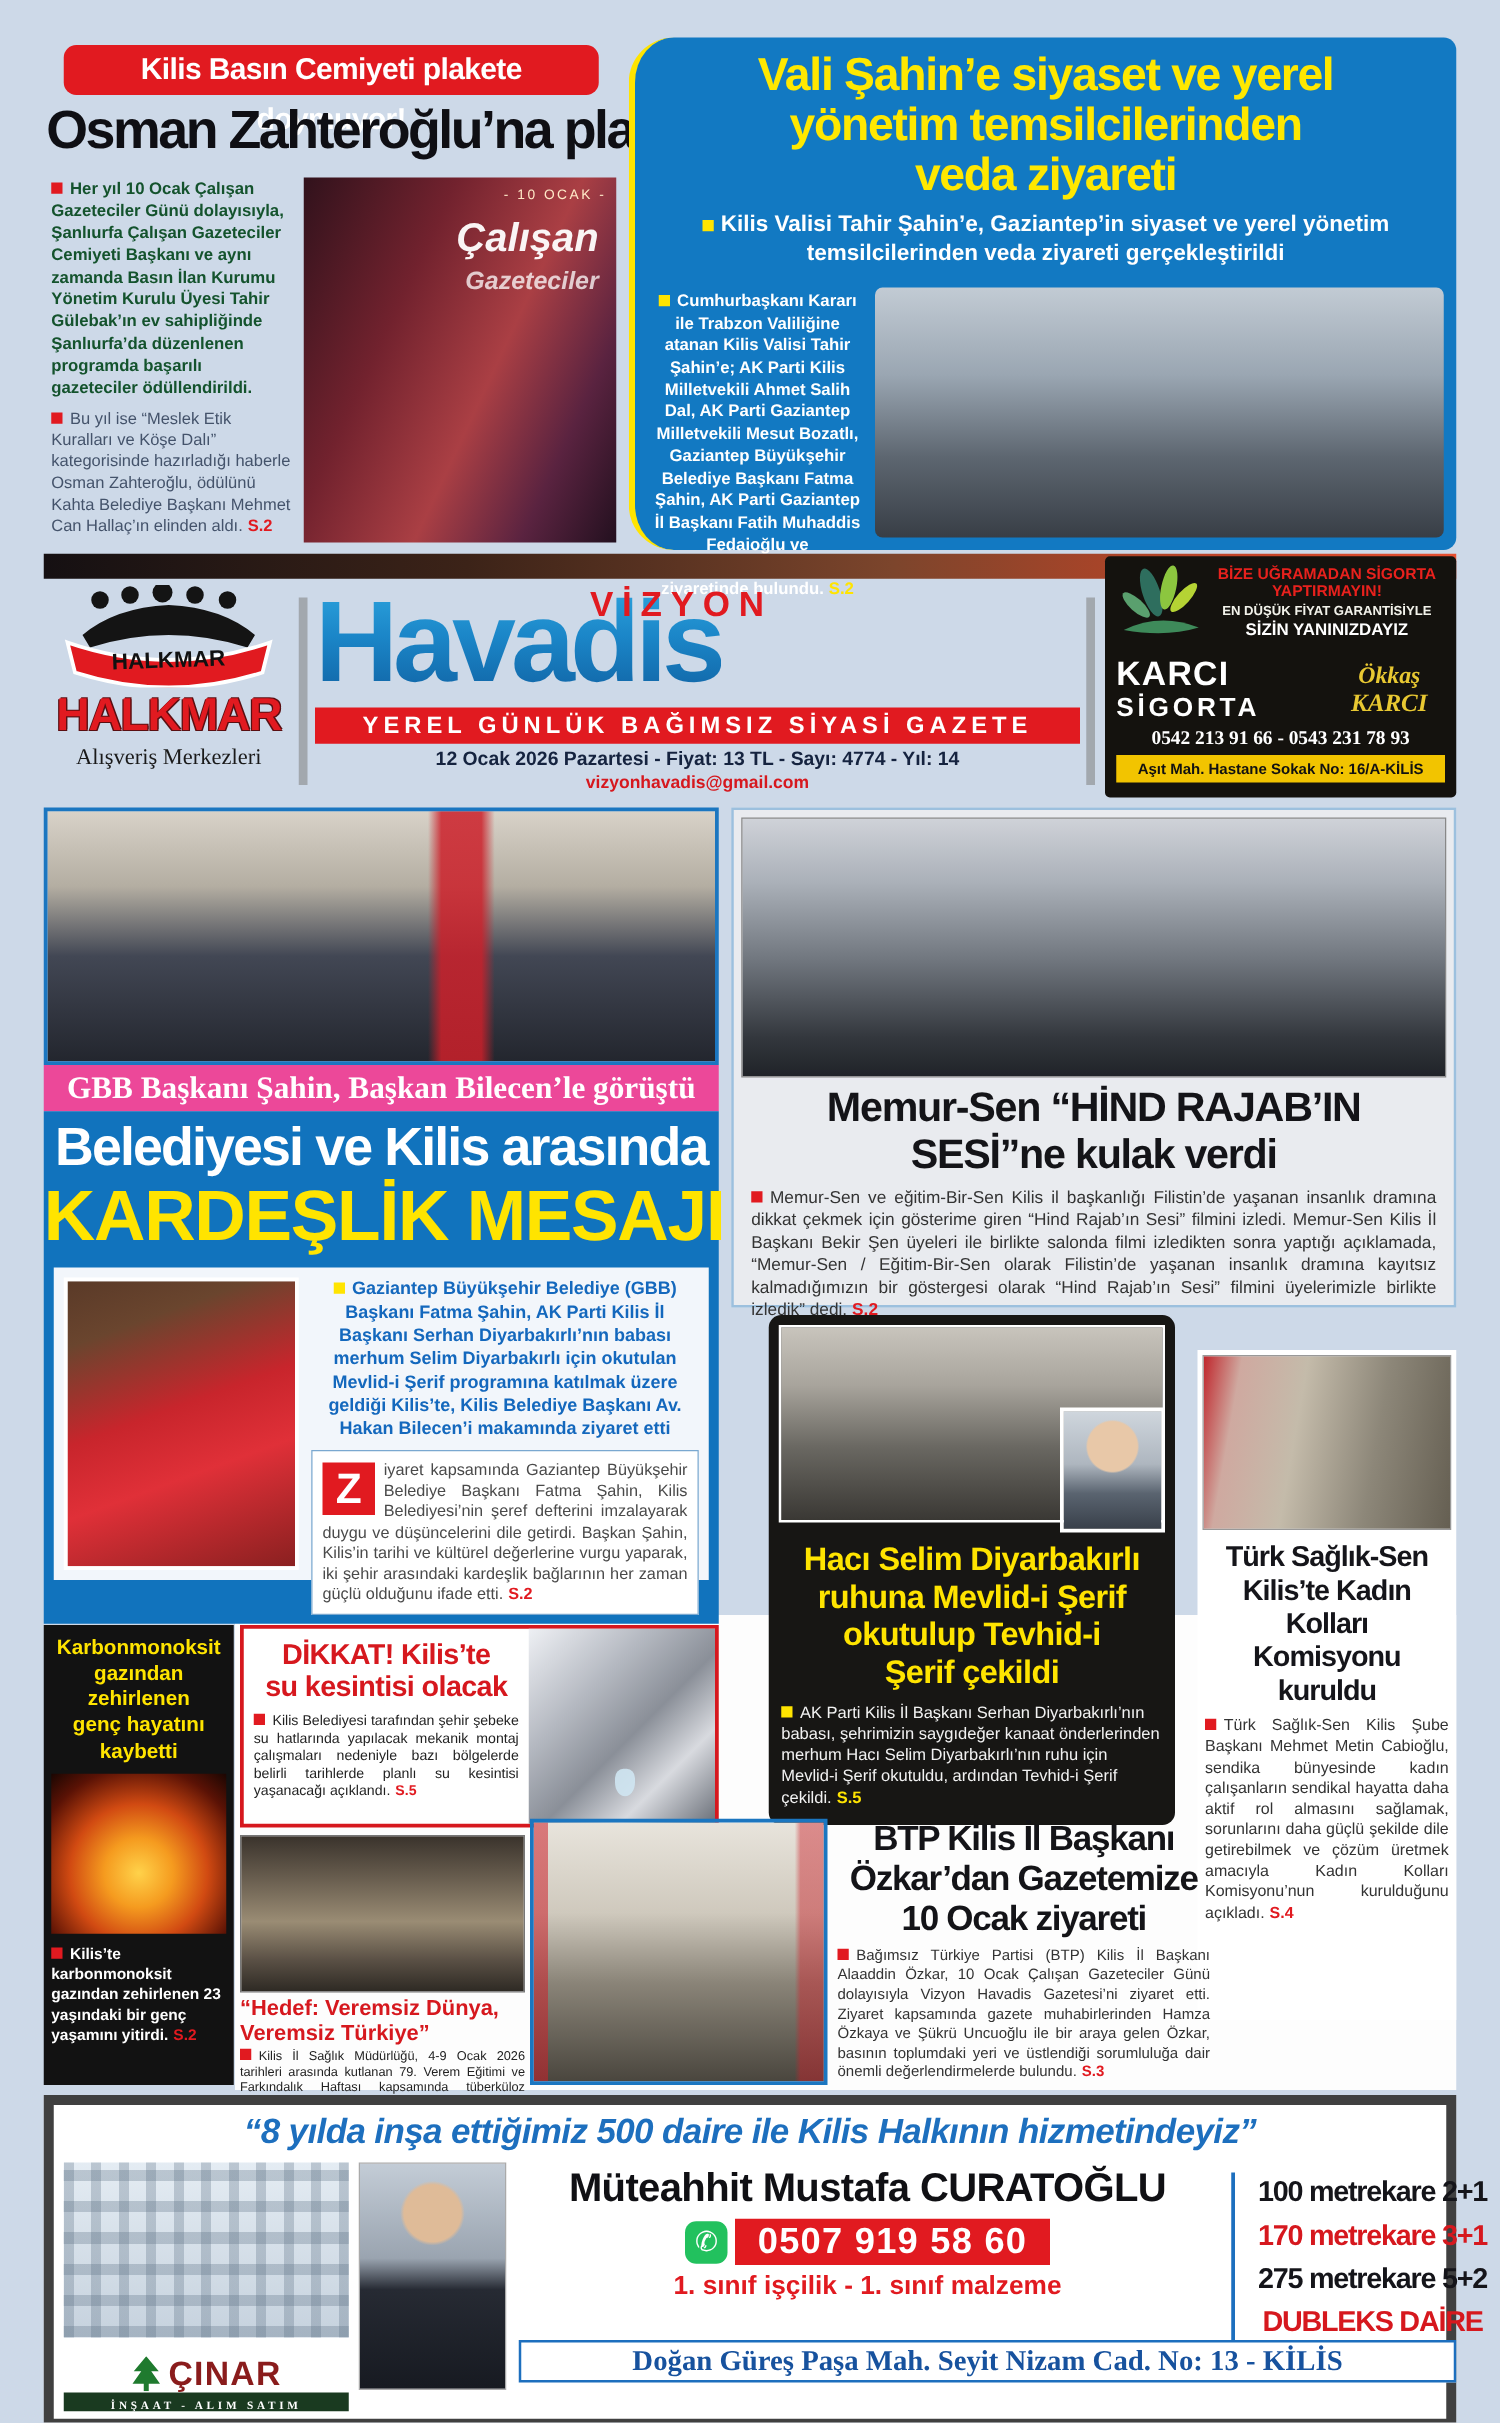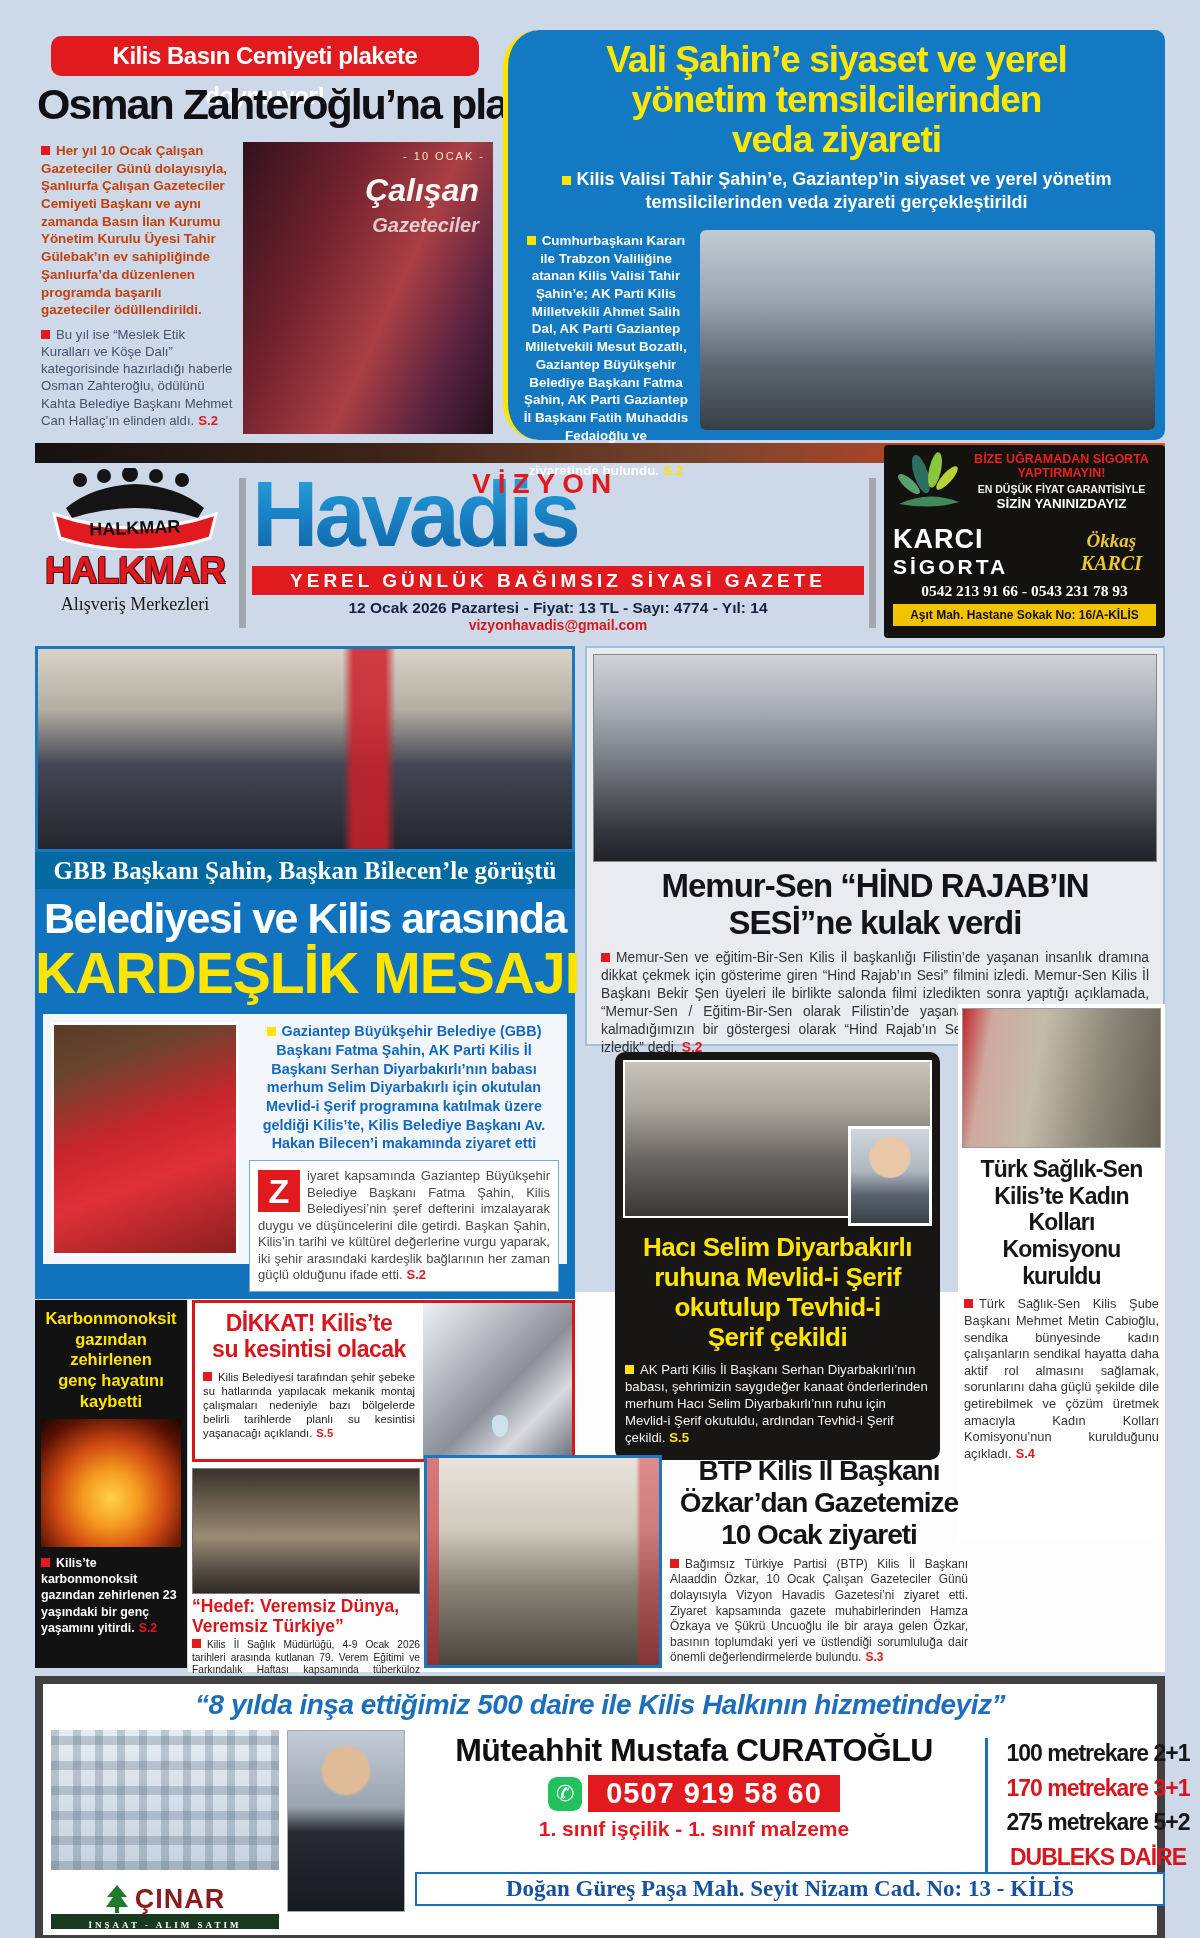--- a/index.html
+++ b/index.html
@@ -31,21 +31,21 @@
   .ph-office { background-image:linear-gradient(90deg,rgba(204,32,42,.55) 0 5%,rgba(0,0,0,0) 5% 90%,rgba(204,32,42,.45) 92%),linear-gradient(180deg,#e8e4dc 0%,#cfc9bd 35%,#8a8478 62%,#4a463e 100%); }
   .ph-building { background-image:repeating-linear-gradient(90deg,rgba(90,110,130,.30) 0 8px,rgba(0,0,0,0) 8px 22px),repeating-linear-gradient(0deg,rgba(90,110,130,.30) 0 9px,rgba(0,0,0,0) 9px 25px),linear-gradient(180deg,#e4ecf3 0%,#c6d2de 100%); }
   .ph-man2 { background-image:radial-gradient(circle at 50% 22%,#dfbb98 0 15%,rgba(0,0,0,0) 17%),linear-gradient(180deg,#c3ccd6 0%,#9aa4b0 42%,#262a33 56%,#171a21 100%); }
 
   
   .box-tl { left:35px; top:30px; width:458px; height:410px; }
   .tl-kicker { position:absolute; left:16px; top:6px; width:428px; height:40px; background:#e11a20; text-align:center;border-radius:10px; }
   .tl-kicker span { color:#fff; font-weight:800; font-size:24px; line-height:40px; letter-spacing:-.5px; }
   .tl-headline { position:absolute; left:2px; top:50px; width:456px; font-size:43px; font-weight:900; color:#0f0f14; letter-spacing:-2px; white-space:nowrap; }
   .tl-body { position:absolute; left:6px; top:112px; width:192px; }
-  .tl-body .p1 { font-size:13.4px; font-weight:700; color:#c2410c; line-height:1.32; }
+  .tl-body .p1 { font-size:13.4px; font-weight:700; color:#14532d; line-height:1.32; }
   .tl-body .p2 { margin-top:7px; font-size:13.2px; color:#44536b; line-height:1.3; }
   .tl-photo { left:208px; top:112px; width:250px; height:292px; }
   .tl-photo .ov1 { position:absolute; right:8px; top:8px; color:#ffe9c8; font-size:11px; letter-spacing:2px; }
   .tl-photo .ov2 { position:absolute; right:14px; top:30px; color:rgba(255,255,255,.95); font-size:32px; font-weight:800; font-style:italic; }
   .tl-photo .ov3 { position:absolute; right:14px; top:72px; color:rgba(255,255,255,.75); font-size:20px; font-weight:700; font-style:italic; }
 
   
   .box-tr { left:503px; top:30px; width:662px; height:410px; background:#1279c2; border-left:5px solid #ffe400; border-radius:36px 10px 10px 36px; }
   .tr-head { margin-top:10px; text-align:center; }
   .tr-head div { color:#ffe800; font-size:37px; font-weight:900; letter-spacing:-1px; line-height:1.08; }
@@ -84,21 +84,21 @@
   .karci-brand div:last-child { font-size:21px; font-weight:900; letter-spacing:3px; }
   .karci-person { text-align:center; padding-right:14px; font-family:"Liberation Serif", serif; font-style:italic; font-weight:700; color:#e8c832; }
   .karci-person div:first-child { font-size:19px; margin-top:6px; }
   .karci-person div:last-child { font-size:20px; }
   .karci-phones { font-family:"Liberation Serif", serif; font-weight:700; font-size:15.5px; text-align:center; margin-top:3px; }
   .karci-strip { margin-top:4px; background:#f2c400; height:22px; text-align:center; }
   .karci-strip span { color:#111; font-weight:800; font-size:12px; line-height:22px; }
 
   
   .ms-photo { left:35px; top:646px; width:540px; height:206px; border:3px solid #1b76c0; }
-  .ms-kicker { left:35px; top:852px; width:540px; height:37px; background:#0369a1; text-align:center; }
+  .ms-kicker { left:35px; top:852px; width:540px; height:37px; background:#ec4899; text-align:center; }
   .ms-kicker span { font-family:"Liberation Serif", serif; color:#fff; font-weight:800; font-size:25px; line-height:37px; }
   .ms-blue { left:35px; top:889px; width:540px; height:410px; background:#1173bd; padding-top:6px; }
   .ms-h1 { text-align:center; color:#fff; font-size:43px; font-weight:900; letter-spacing:-1.5px; white-space:nowrap; line-height:1.1; }
   .ms-h2 { text-align:center; color:#ffe400; font-size:57px; font-weight:900; letter-spacing:-1px; white-space:nowrap; line-height:1.05; margin-top:2px; }
   .ms-content { margin:10px 8px 0; height:250px; background:#f2f6fb; padding:8px; display:flex; }
   .ms-flag { position:relative; width:188px; height:234px; border:3px solid #fff; flex:0 0 188px; }
   .ms-right { flex:1; padding-left:10px; }
   .ms-lede { color:#1468bd; font-weight:800; font-size:14.4px; line-height:1.3; text-align:center; }
   .ms-bodybox { margin-top:7px; background:#fff; border:1.5px solid #7aa8d0; padding:7px 8px; color:#4a4a4a; font-size:13px; line-height:1.27; text-align:justify; }
   .dropcap { float:left; width:42px; height:42px; background:#e11a20; color:#fff; font-weight:900; font-size:34px; text-align:center; line-height:42px; margin:2px 7px 0 0; }
@@ -112,21 +112,21 @@
 
   
   .haci { left:615px; top:1052px; width:325px; height:408px; background:#171614; border-radius:10px; padding:8px; }
   .haci-photo { position:relative; height:158px; border:2px solid #fff; }
   .haci-inset { position:absolute; right:-2px; bottom:-10px; width:84px; height:100px; border:3px solid #fff; }
   .haci-head { margin-top:14px; text-align:center; }
   .haci-head div { color:#ffe400; font-weight:800; font-size:26px; line-height:1.16; letter-spacing:-.5px; }
   .haci-body { margin-top:8px; color:#f2f2f2; font-size:13.2px; line-height:1.3; padding:0 2px; }
 
   
-  .tss { left:958px; top:1004px; width:207px; height:536px; background:#fff; padding:4px; }
+  .tss { left:958px; top:1080px; width:207px; height:536px; background:#fff; padding:4px; }
   .tss-photo { position:relative; height:140px; border:1px solid #999; }
   .tss-head { margin-top:8px; text-align:center; }
   .tss-head div { font-size:23px; font-weight:900; color:#15151a; letter-spacing:-.8px; line-height:1.16; }
   .tss-body { margin-top:7px; font-size:12.8px; color:#333; line-height:1.3; text-align:justify; padding:0 2px; }
 
   
   .karbon { left:35px; top:1300px; width:152px; height:368px; background:#121212; padding:8px 6px; }
   .karbon-head { text-align:center; }
   .karbon-head div { color:#ffe400; font-weight:800; font-size:16.5px; line-height:1.25; }
   .karbon-photo { position:relative; height:128px; margin:8px 0; }

